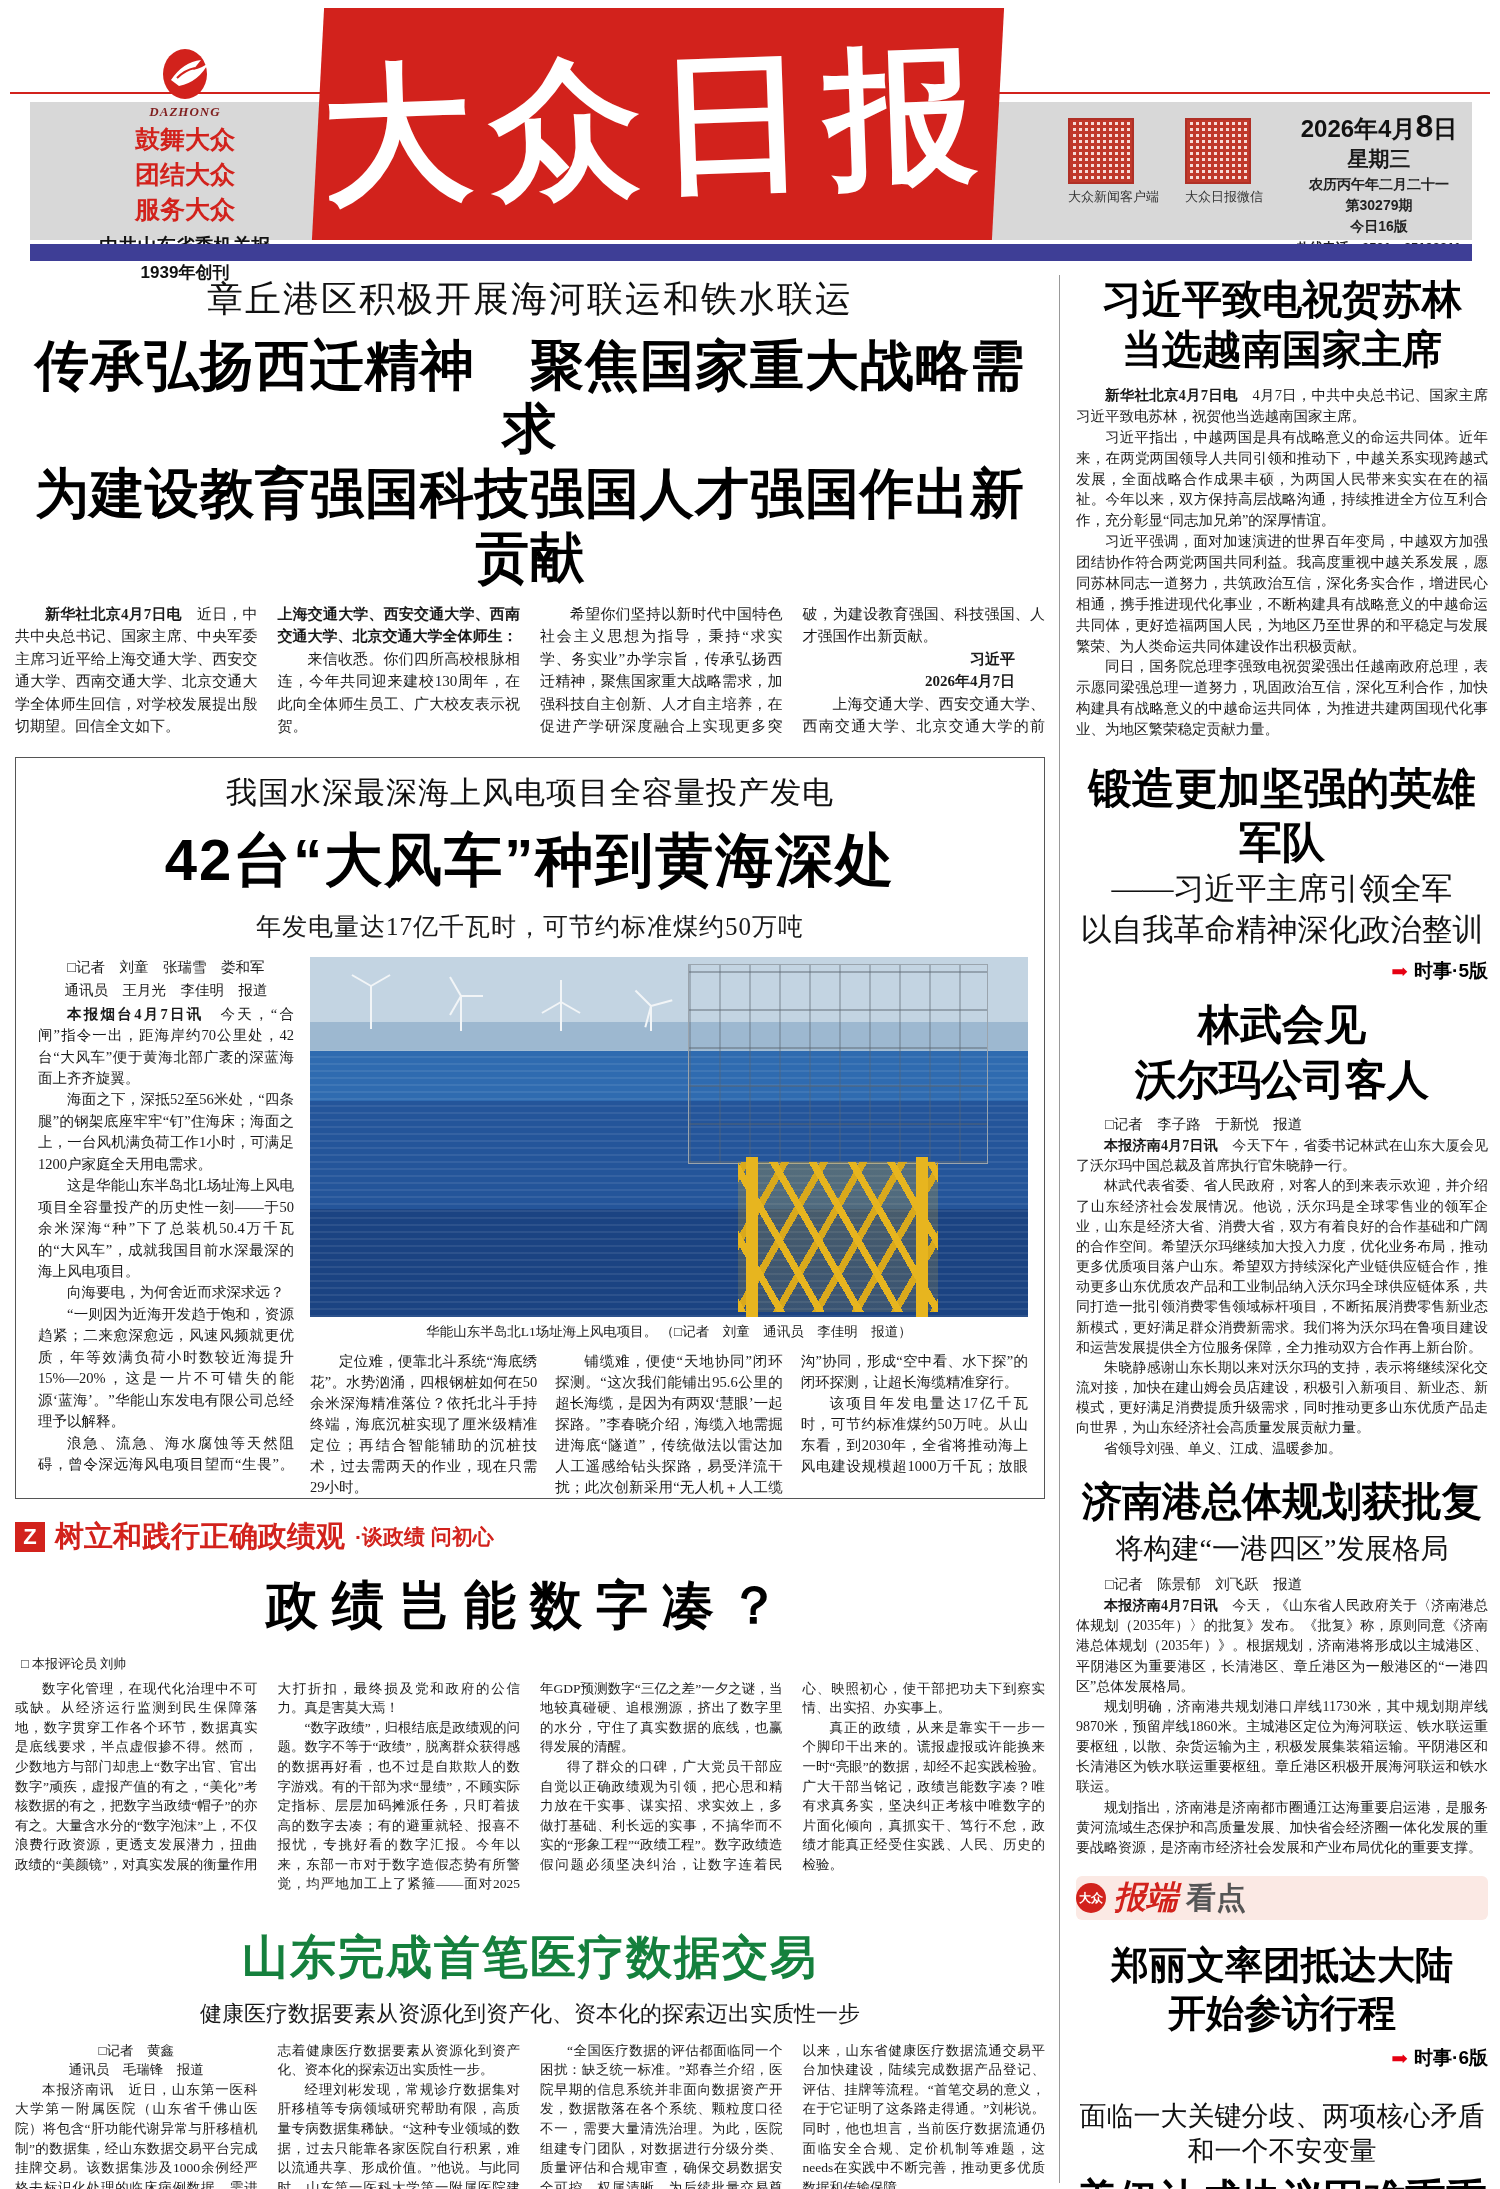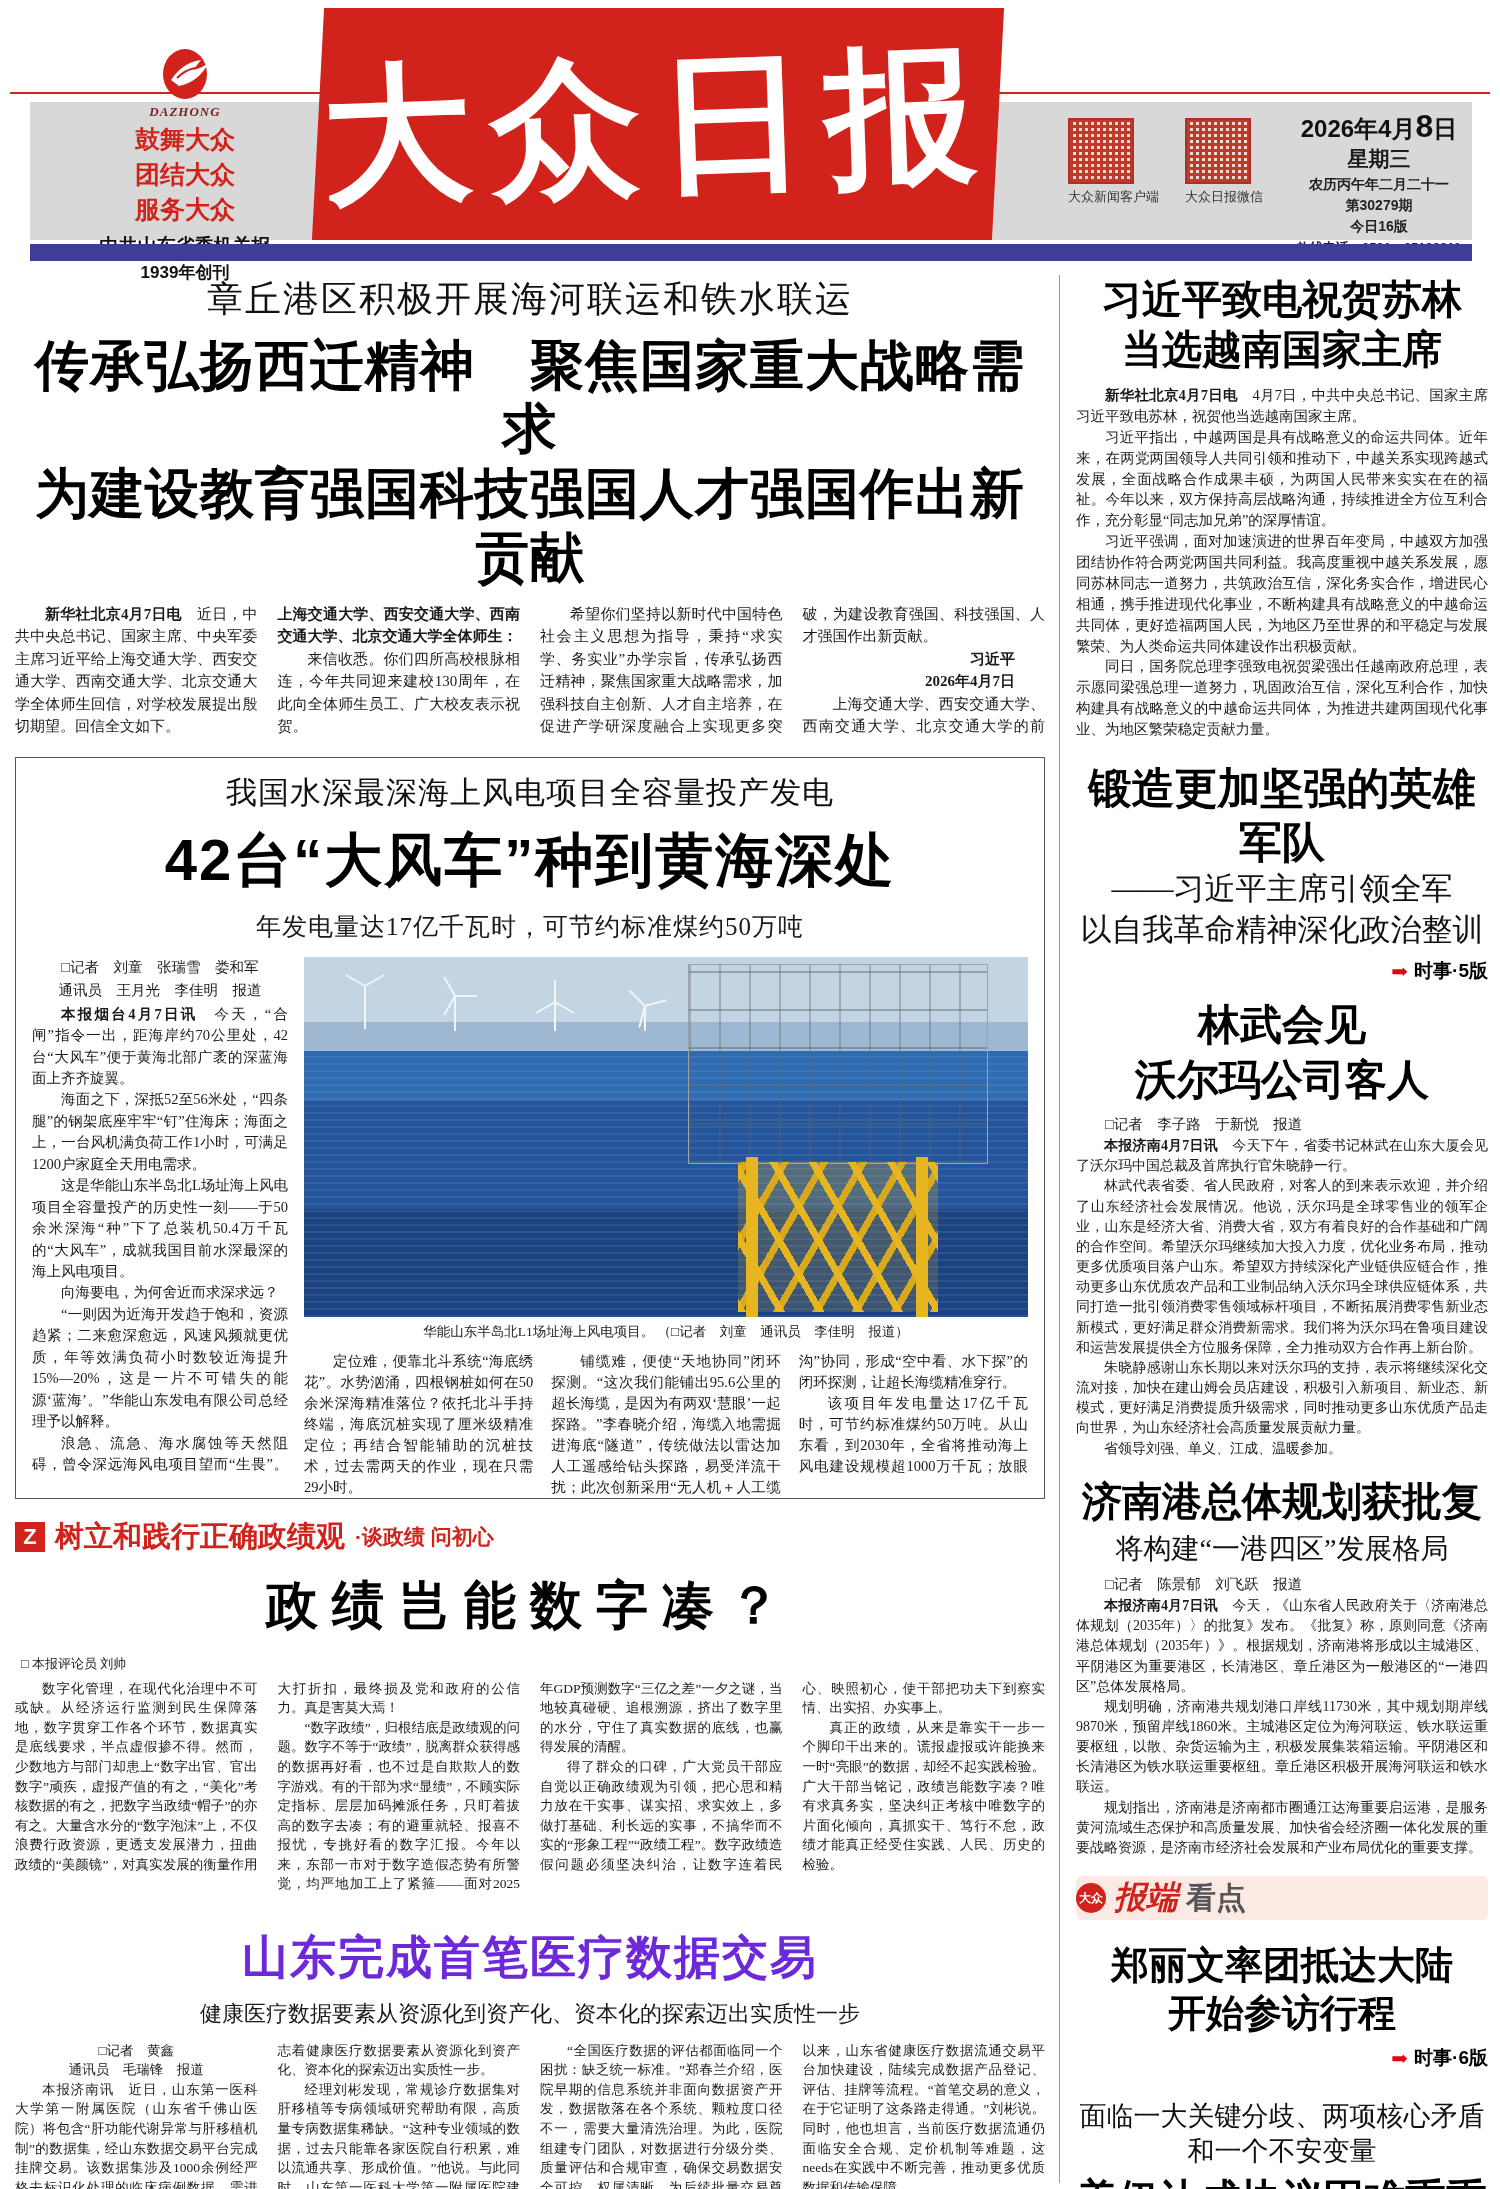--- a/index.html
+++ b/index.html
@@ -51,21 +51,21 @@
   .top-body .no-ind{text-indent:0;font-weight:bold;}
   .top-body .sign{text-align:right;text-indent:0;font-weight:bold;padding-right:2em;}
   .lead{font-weight:bold;}
 
   
   .wind-box{border:1px solid #555;margin-top:16px;padding:14px 16px 10px;height:742px;overflow:hidden;}
   .wind-kicker{text-align:center;font-size:31px;letter-spacing:1px;color:#111;}
   .wind-head{font-family:"Liberation Sans","DejaVu Sans",sans-serif;font-weight:bold;text-align:center;
              font-size:58px;margin-top:8px;color:#000;letter-spacing:2px;}
   .wind-sub{text-align:center;font-size:25px;margin-top:10px;letter-spacing:1px;}
-  .wind-body{display:flex;gap:16px;margin-top:14px;}
+  .wind-body{display:flex;gap:16px;margin-top:14px;margin-left:6px;}
   .wind-left{width:256px;flex-shrink:0;font-size:14.5px;line-height:1.48;text-align:justify;height:520px;overflow:hidden;}
   .wind-left p{margin:0;text-indent:2em;}
   .byline{text-align:center;font-size:14.5px;text-indent:0 !important;margin-bottom:2px !important;}
   .wind-right{flex:1;}
   .photo{position:relative;width:100%;height:360px;overflow:hidden;background:linear-gradient(#c3d4e2 0 18%, #9db8d0 18% 26%, #2f6bb0 26% 40%, #24559a 40% 70%, #1b4382 70% 100%);}
   .sea-tex{position:absolute;left:0;right:0;top:26%;bottom:0;background:repeating-linear-gradient(0deg,rgba(255,255,255,.08) 0 2px,transparent 2px 7px);}
   .turbine{position:absolute;width:2px;background:#f2f5f7;}
   .blade{position:absolute;width:2px;height:22px;background:#f2f5f7;left:0;top:-1px;transform-origin:top center;}
   .platform{position:absolute;right:40px;top:2%;width:300px;height:200px;background:
      linear-gradient(#fdfdfd,#dfe4e8);border:1px solid #9aa4ad;
@@ -90,21 +90,21 @@
   .tag-sub{color:#d2221c;font-weight:bold;font-size:21px;font-family:"Liberation Sans",sans-serif;}
   .essay-head{font-family:"Liberation Sans","DejaVu Sans",sans-serif;font-weight:bold;text-align:center;
               font-size:52px;letter-spacing:14px;margin-top:14px;color:#000;}
   .essay-byline{font-size:13px;margin:14px 0 6px 6px;}
   .essay-body{columns:4;column-gap:20px;height:232px;overflow:hidden;font-size:13.5px;line-height:1.45;text-align:justify;}
   .essay-body p{margin:0;text-indent:2em;}
 
   
   .med{margin-top:16px;}
   .med-head{font-family:"Liberation Sans","DejaVu Sans",sans-serif;font-weight:bold;text-align:center;
-            font-size:46px;color:#6d28d9;letter-spacing:2px;}
+            font-size:46px;color:#15803d;letter-spacing:2px;}
   .med-sub{text-align:center;font-size:22px;margin-top:10px;}
   .med-body{margin-top:12px;columns:4;column-gap:20px;height:288px;overflow:hidden;
             font-size:13.5px;line-height:1.45;text-align:justify;}
   .med-body p{margin:0;text-indent:2em;}
   .med-byline{text-indent:0 !important;text-align:center;}
 
   
   .r-head-serif{font-weight:bold;text-align:center;font-size:40px;line-height:1.25;color:#000;}
   .r-sub-serif{text-align:center;font-size:31px;line-height:1.3;color:#111;}
   .r-body{font-size:14.5px;line-height:1.44;text-align:justify;margin-top:10px;}

